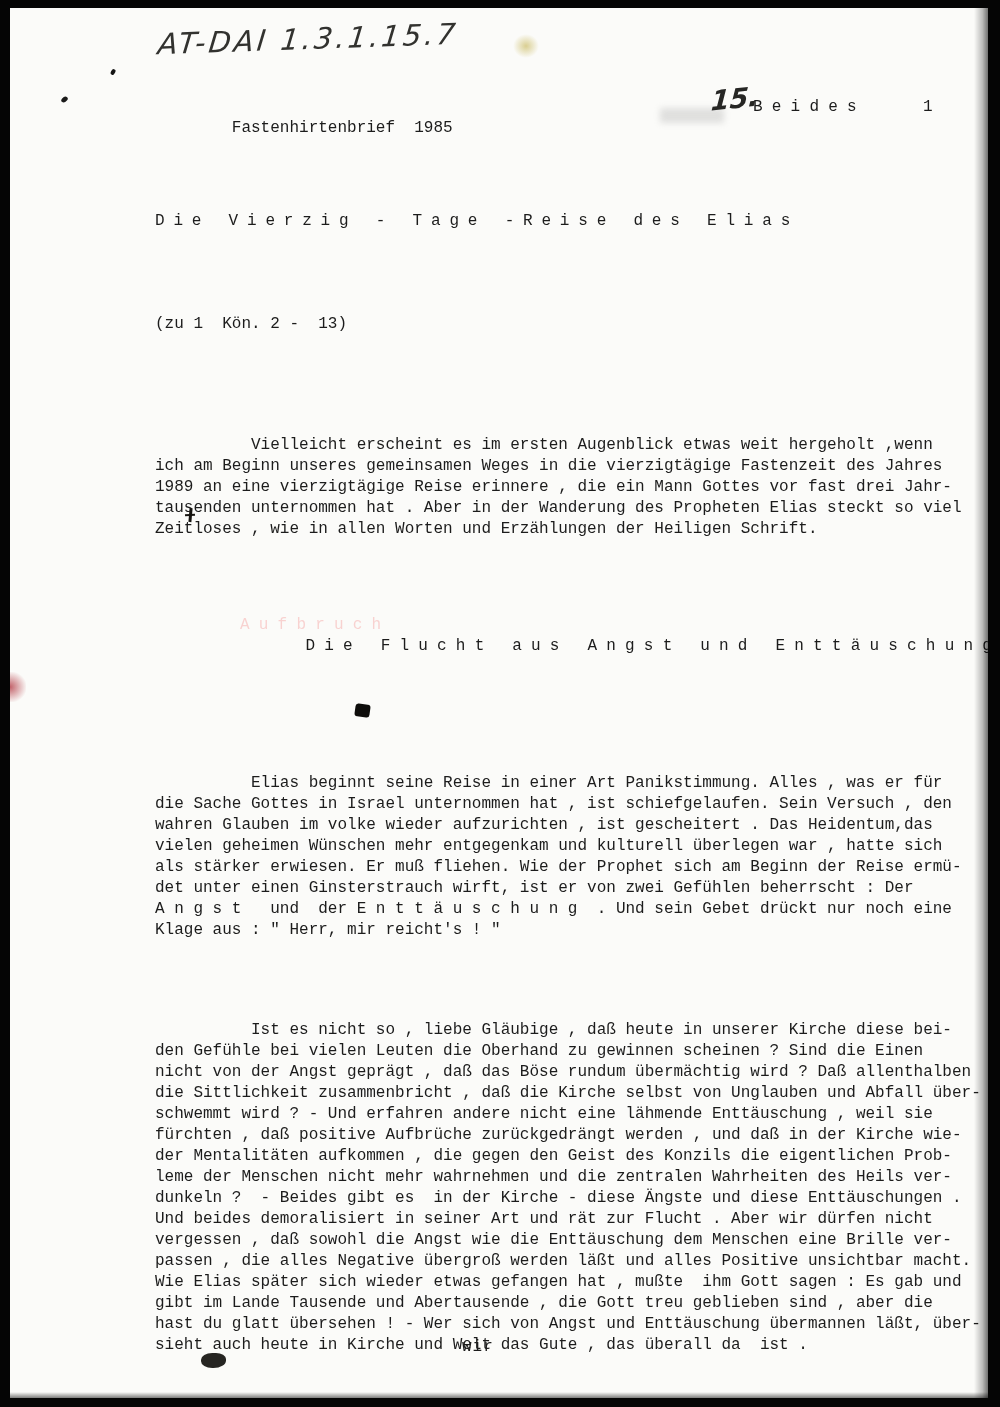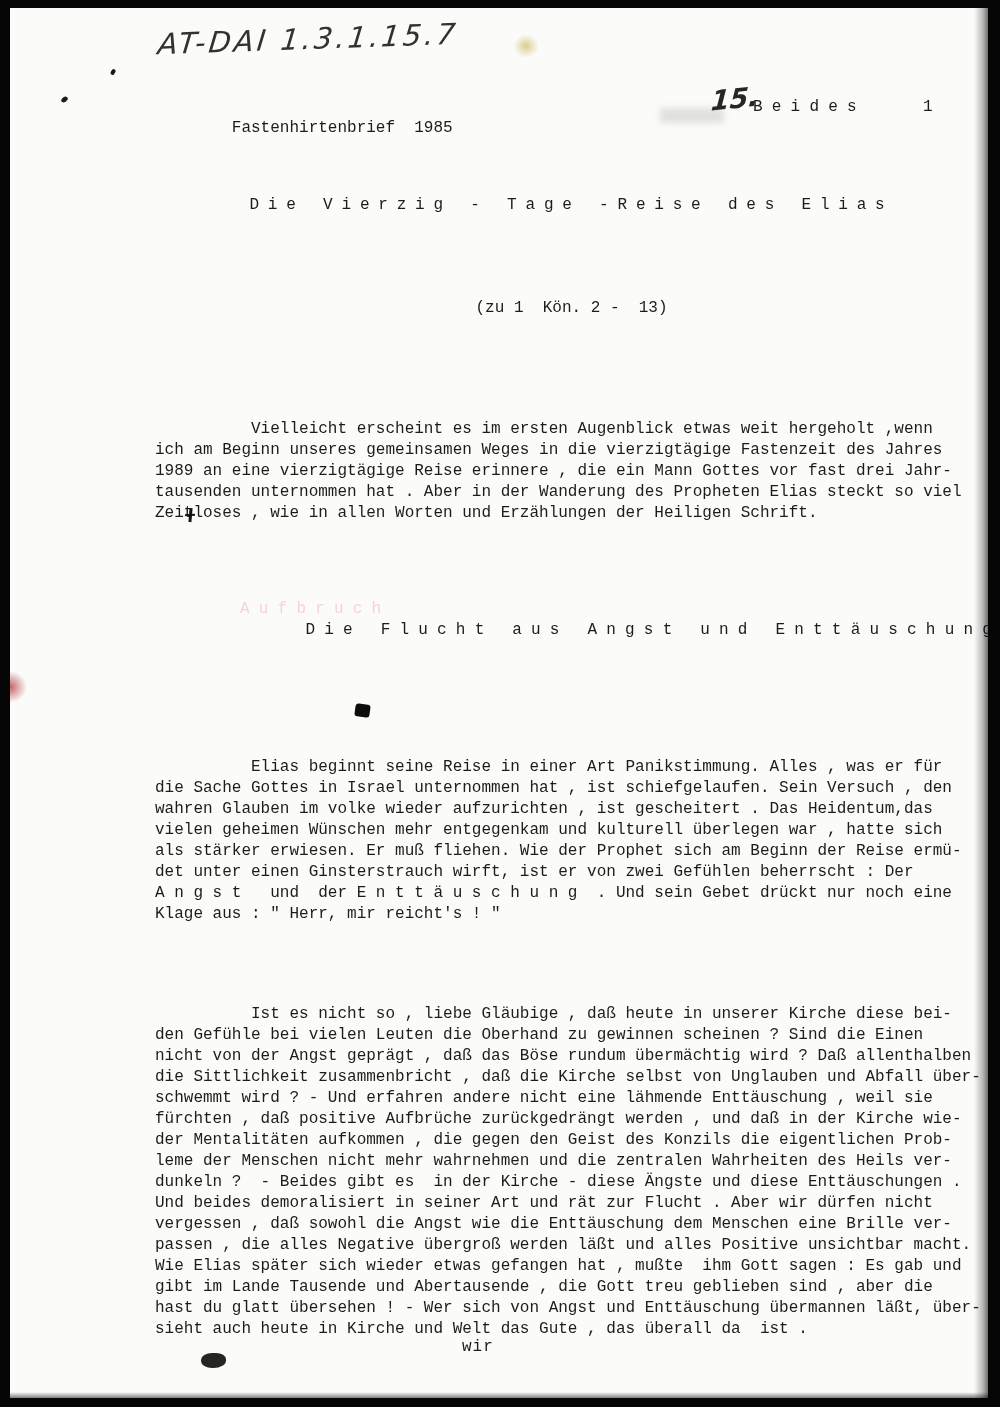--- a/index.html
+++ b/index.html
@@ -19,22 +19,22 @@
     background:linear-gradient(to bottom,rgba(0,0,0,0),rgba(0,0,0,.5));}
   .col{
     position:absolute;left:145px;top:47px;width:833px;height:1300px;
     overflow:hidden;color:#1c1c1c;font-size:16px;line-height:21px;
     white-space:pre;
   }
   .hdr-row{position:relative;height:21px;}
   .hdr-version{position:absolute;left:598px;top:0;}
   .hdr-page{position:absolute;left:768px;top:0;}
   .spread{letter-spacing:9.2px;}
-  .title{margin-top:12px;line-height:24px;letter-spacing:8.8px;text-align:center;}
-  .subtitle{margin-top:18px;text-align:center;}
+  .title{margin-top:28px;line-height:24px;letter-spacing:8.8px;}
+  .subtitle{margin-top:18px;}
   .salutation{margin-top:19px;}
   .para{margin-top:16px;}
   .heading{letter-spacing:9.2px;}
   .h-flucht{margin-top:12px;position:relative;}
   .p2{margin-top:32px;}
   
   .hw{font-family:"DejaVu Sans",sans-serif;color:#32322f;}
   .archive-ref{
     position:absolute;left:148px;top:14px;font-size:29px;font-style:italic;
     letter-spacing:3px;transform:rotate(-2deg) skewX(-8deg);white-space:nowrap;

